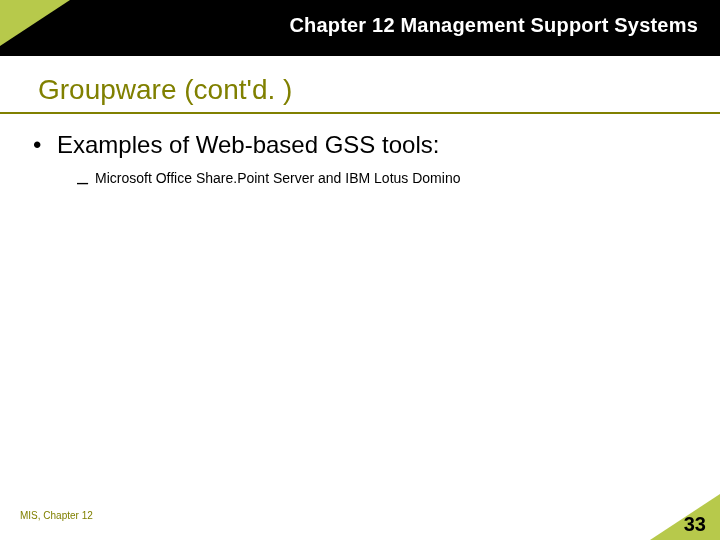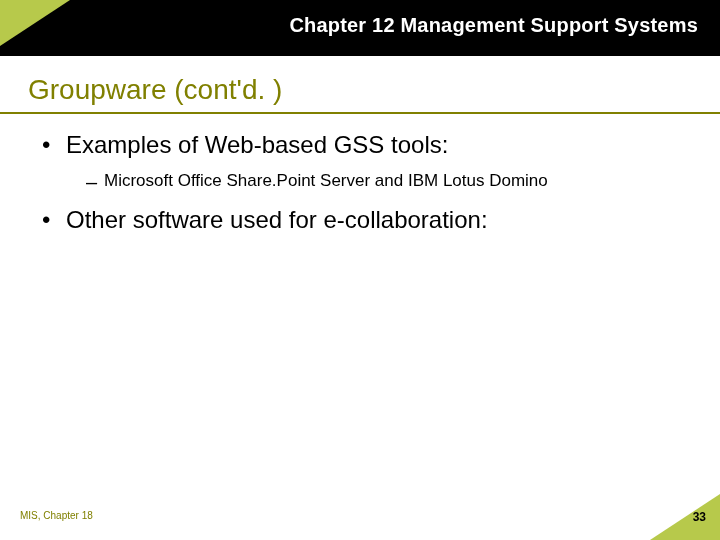--- a/index.html
+++ b/index.html
@@ -9,62 +9,62 @@
   .top-bar { position: absolute; top: 0; left: 0; width: 100%; height: 56px; background: #000; }
   .chapter-title { position: absolute; top: 14px; right: 22px; color: #fff; font-weight: bold; font-size: 20px; letter-spacing: 0.2px; }
   .corner-tri {
     position: absolute; top: 0; left: 0;
     width: 0; height: 0;
     border-top: 46px solid #b7c94b;
     border-right: 70px solid transparent;
   }
 
   .slide-title {
-    position: absolute; top: 74px; left: 28px;
+    position: absolute; top: 74px; left: 38px;
     color: #808000; font-size: 28px; font-weight: normal;
     padding-bottom: 6px;
   }
   .title-underline {
     position: absolute; top: 112px; left: 0; width: 100%; height: 2px;
     background: #808000;
   }
 
   .content {
-    position: absolute; top: 130px; left: 38px; right: 38px;
+    position: absolute; top: 130px; left: 29px; right: 38px;
     color: #000;
   }
   .bullet-1 {
     font-size: 24px; line-height: 1.25;
     padding-left: 28px; position: relative; margin-bottom: 10px;
   }
   .bullet-1::before {
     content: "•"; position: absolute; left: 4px; top: 0; font-size: 24px;
   }
   .bullet-2 {
-    font-size: 17px; line-height: 1.25;
+    font-size: 14px; line-height: 1.25;
     padding-left: 66px; position: relative; margin-bottom: 14px;
     padding-right: 40px;
   }
   .bullet-2::before {
     content: "–"; position: absolute; left: 48px; top: 0; font-size: 20px;
   }
 
   .footer-left {
     position: absolute; left: 20px; bottom: 18px;
     color: #808000; font-size: 10px; line-height: 1.3;
   }
   .footer-tri {
     position: absolute; right: 0; bottom: 0;
     width: 0; height: 0;
     border-bottom: 46px solid #b7c94b;
     border-left: 70px solid transparent;
   }
   .page-num {
-    position: absolute; right: 14px; bottom: 16px;
-    color: #000; font-size: 12px; font-weight: bold; text-align: center;
+    position: absolute; right: 14px; bottom: 4px;
+    color: #000; font-size: 20px; font-weight: bold; text-align: center;
   }
 </style>
 </head>
 <body>
 
 <div class="slide">
 
   <div class="top-bar">
     <div class="chapter-title">Chapter 12 Management Support Systems</div>
   </div>
@@ -73,25 +73,22 @@
   <div class="slide-title">Groupware (cont'd. )</div>
   <div class="title-underline"></div>
 
   <div class="content">
     <div class="bullet-1">
       <span>Examples of Web-based GSS tools:</span>
     </div>
     <div class="bullet-2">
       <span>Microsoft Office Share.Point Server and IBM Lotus Domino</span>
     </div>
-    <div class="bullet-1">
-      <span>Other software used for e-collaboration:</span>
-    </div>
   </div>
 
   <div class="footer-left">
-    <div>MIS, Chapter 18</div>
+    <div>MIS, Chapter 12</div>
   </div>
 
   <div class="footer-tri"></div>
   <div class="page-num">33</div>
 
 </div>
 
 </body></html>

